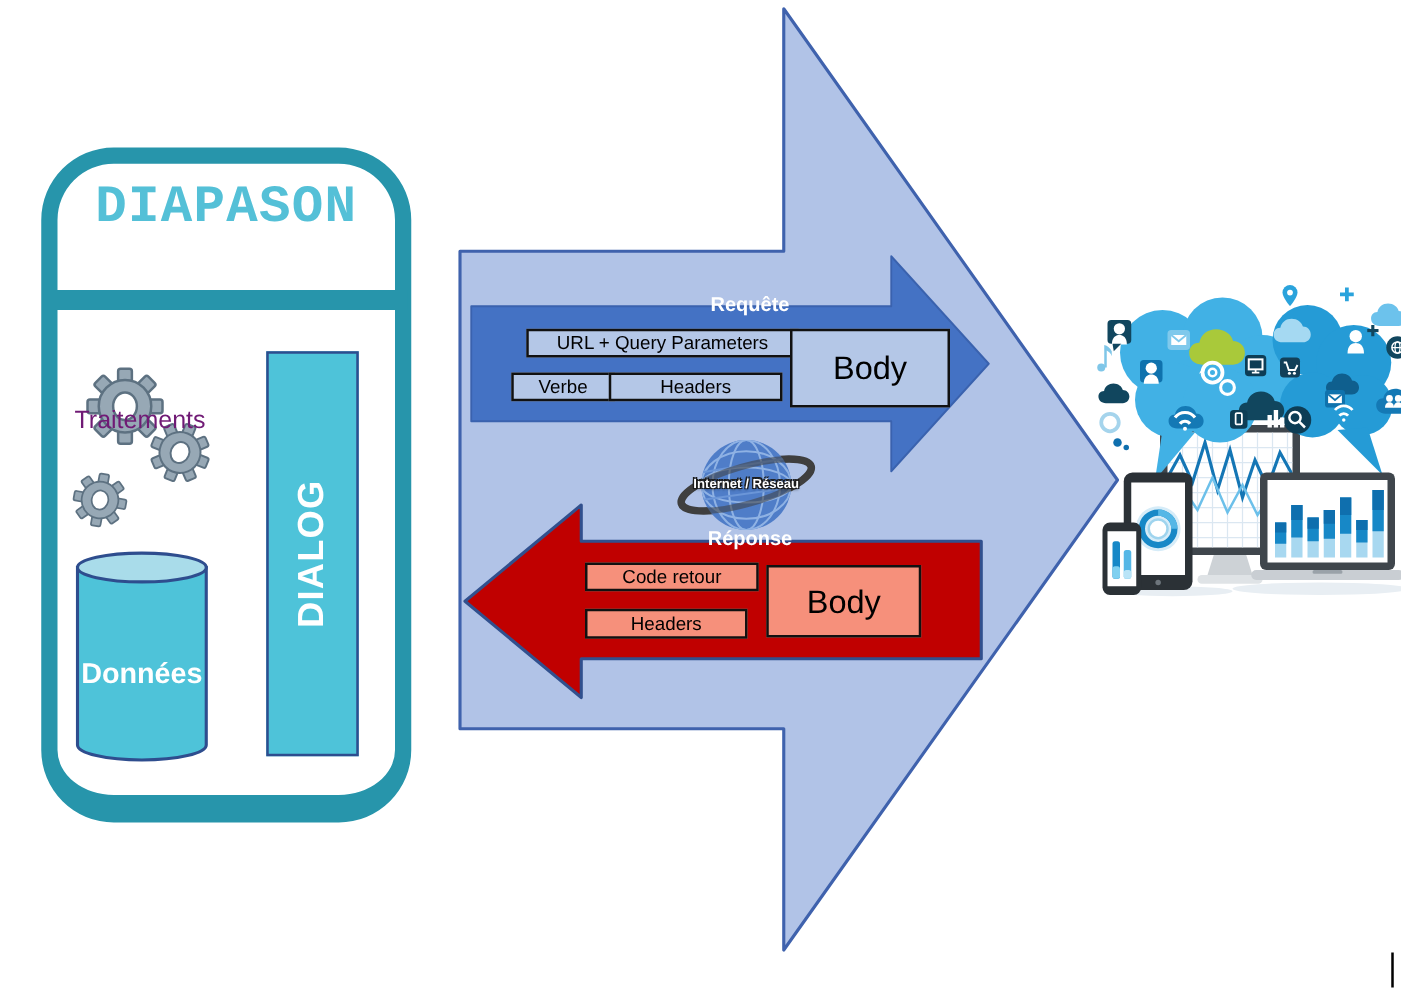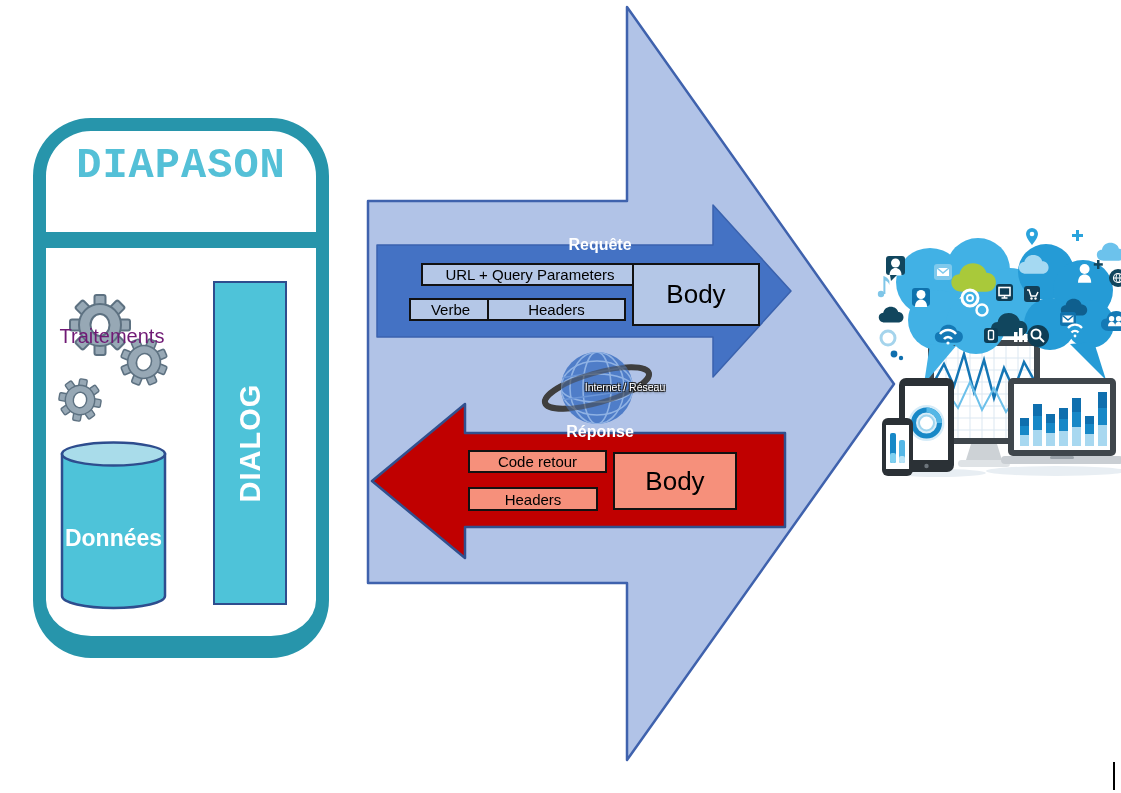--- a/index.html
+++ b/index.html
@@ -30,21 +30,21 @@
   .box.blue{background:#b4c7e7;}
   .box.salmon{background:#f6907b;}
   .big-body{font-size:26px;}
   .url-box{left:421px;top:263px;width:218px;height:23px;}
   .verbe-box{left:409px;top:298px;width:83px;height:23px;}
   .req-headers-box{left:487px;top:298px;width:139px;height:23px;}
   .req-body-box{left:632px;top:263px;width:128px;height:63px;}
   .code-box{left:468px;top:450px;width:139px;height:23px;}
   .res-headers-box{left:468px;top:487px;width:130px;height:24px;}
   .res-body-box{left:613px;top:452px;width:124px;height:58px;}
-  .net-label{left:567px;top:379px;width:116px;height:16px;font-size:10.5px;font-weight:normal;color:#fff;
+  .net-label{left:539px;top:379px;width:116px;height:16px;font-size:10.5px;font-weight:bold;color:#fff;
      text-shadow:-1px -1px 0 #1c1c1c,1px -1px 0 #1c1c1c,-1px 1px 0 #1c1c1c,1px 1px 0 #1c1c1c,0 2px 2px rgba(0,0,0,.45);}
   .caret{position:absolute;left:1113px;top:762px;width:2px;height:28px;background:#000;}
 </style>
 </head>
 <body>
 
 <div class="canvas">
 
   <svg class="layer" viewBox="0 0 1121 793">
     <defs>

